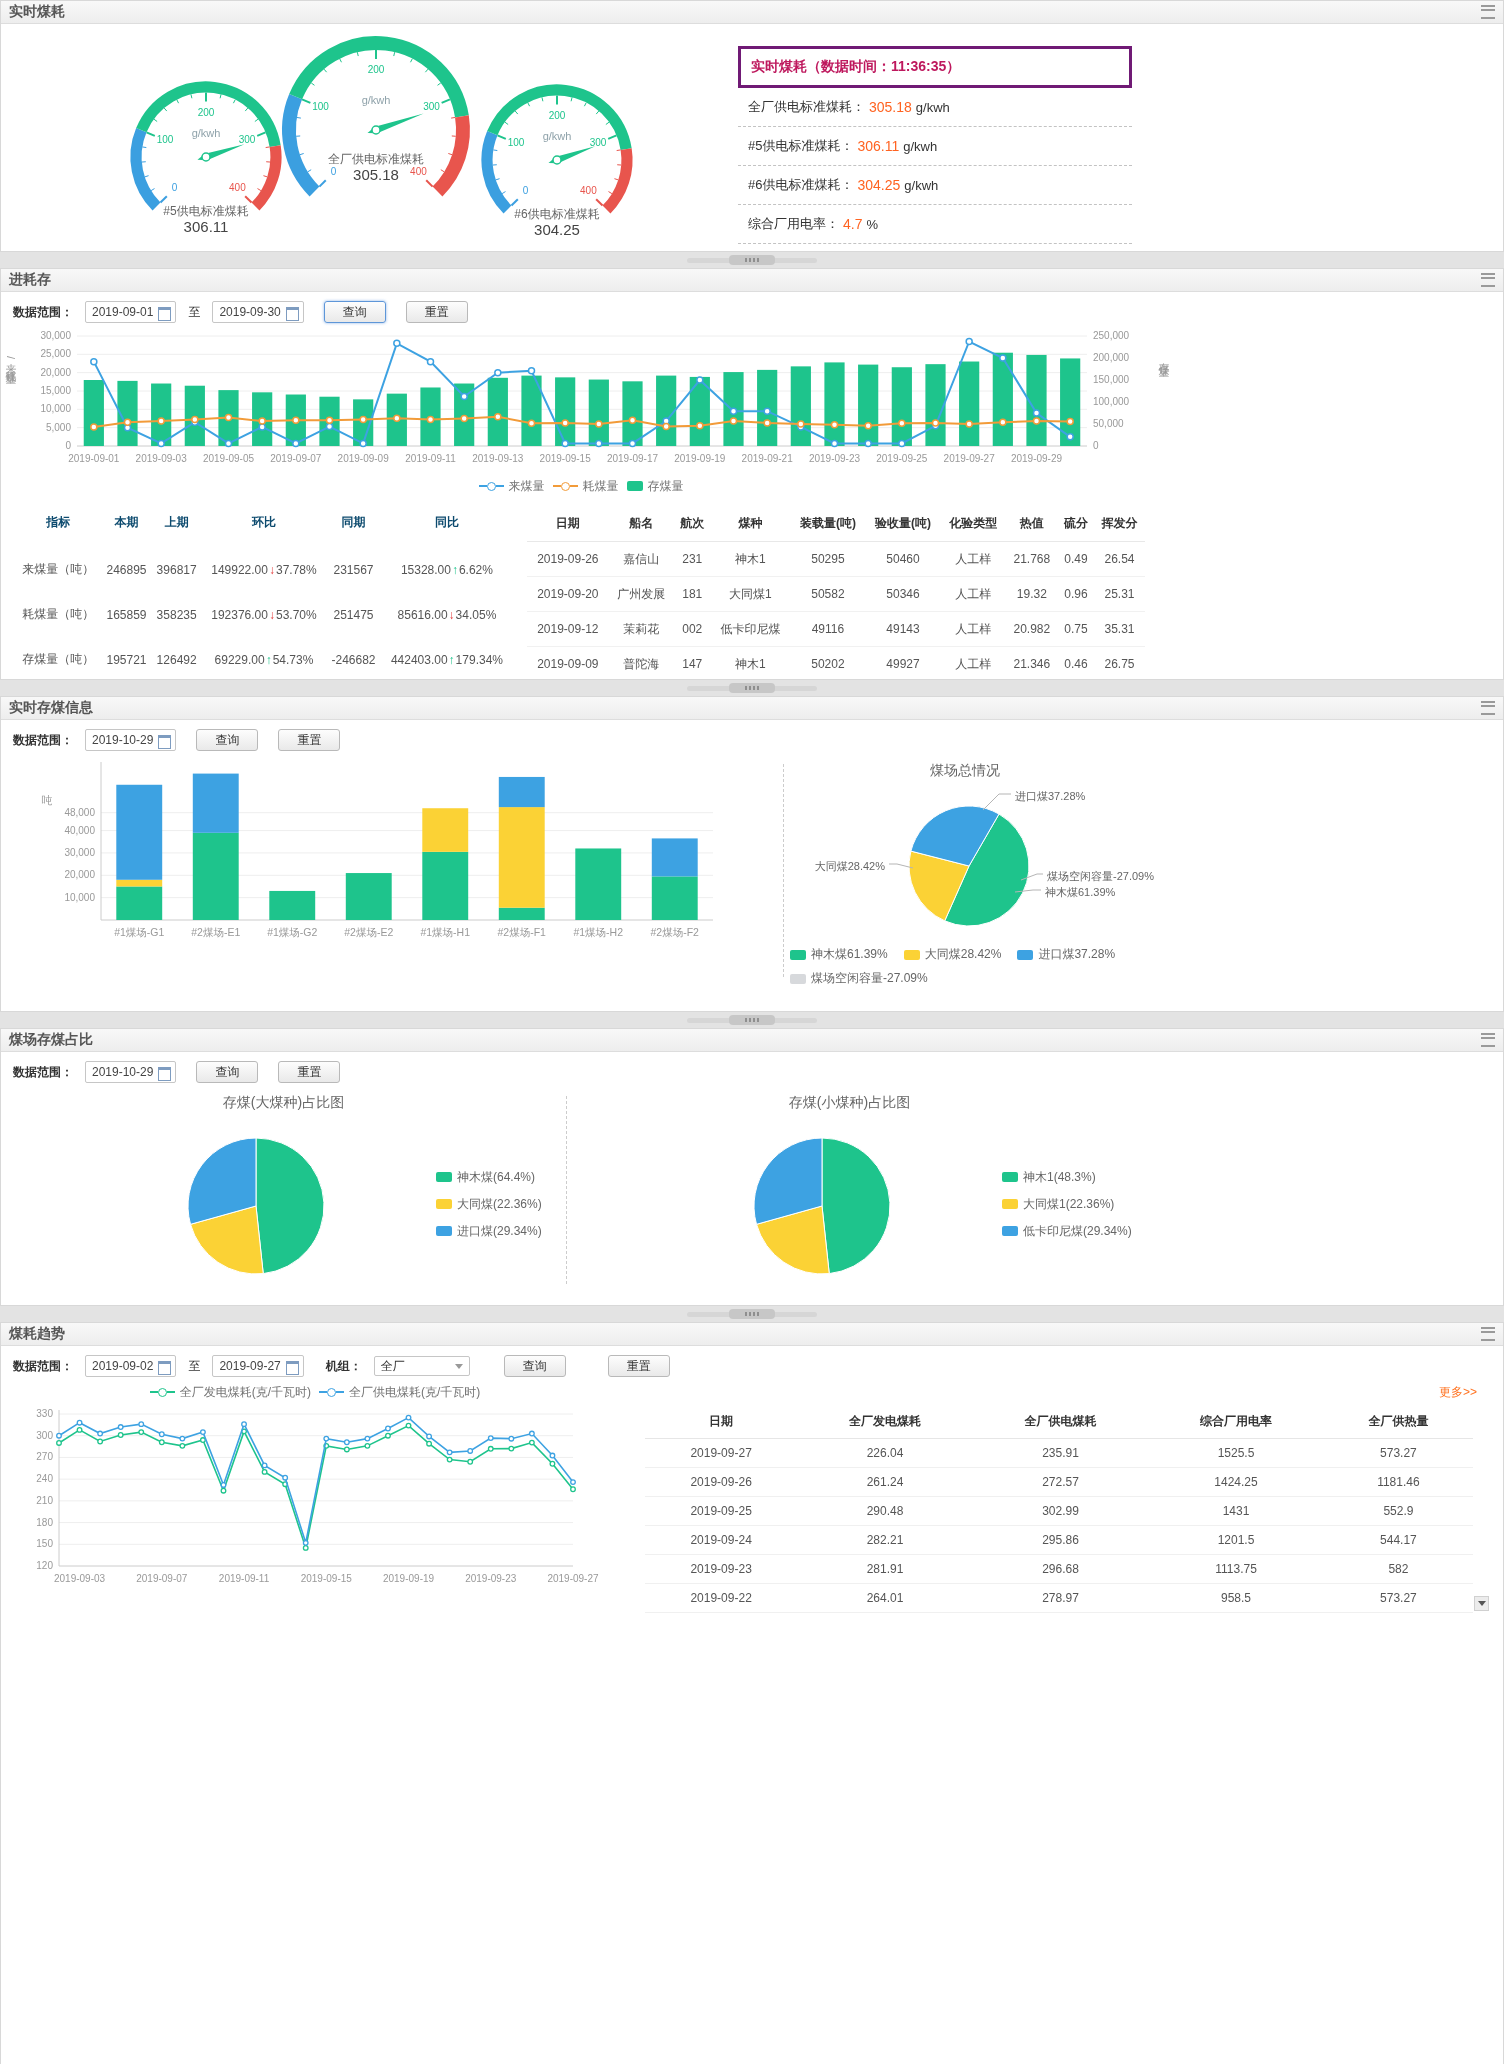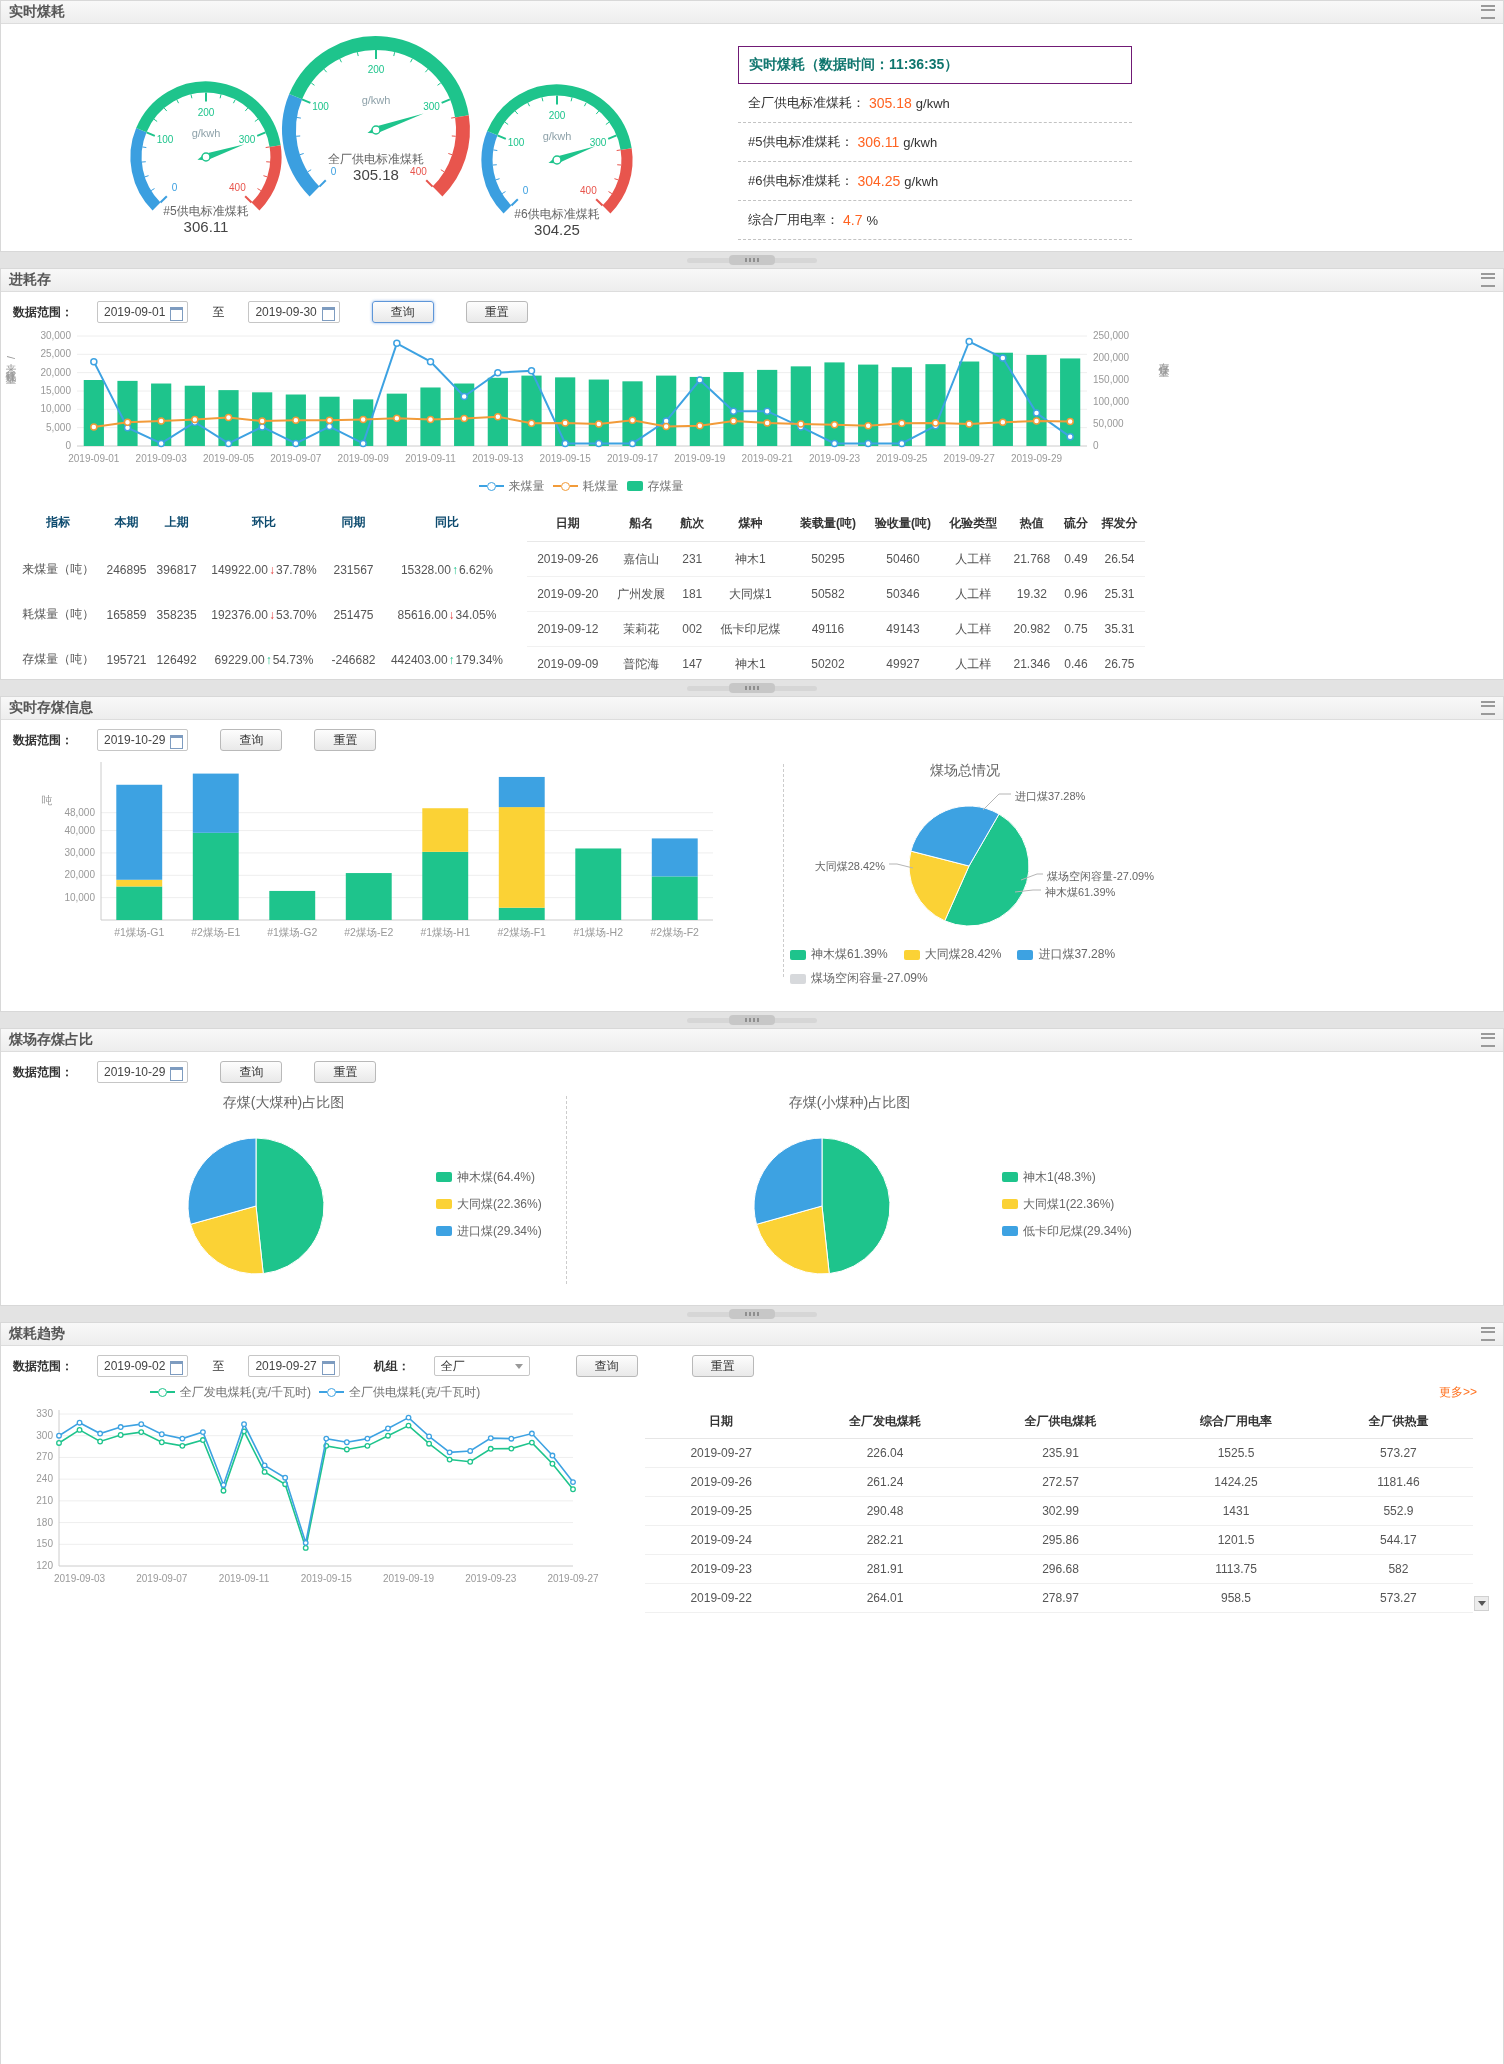--- a/index.html
+++ b/index.html
@@ -6,32 +6,32 @@
   body{width:1504px;height:2064px;background:#e3e3e3;font-family:"Liberation Sans","DejaVu Sans",sans-serif;font-size:12px;color:#333;overflow:hidden;}
   .panel{background:#fff;border:1px solid #d8d8d8;position:relative;overflow:hidden;box-sizing:border-box;}
   .panel-h{height:22px;background:linear-gradient(#f8f8f8,#ededed);border-bottom:1px solid #ddd;display:flex;align-items:center;justify-content:space-between;padding:0 8px;}
   .panel-h .t{font-weight:bold;color:#555;font-size:14px;}
   .menu-icon{width:14px;height:10px;border-top:2px solid #9a9a9a;border-bottom:2px solid #9a9a9a;position:relative;cursor:pointer;}
   .menu-icon::after{content:"";position:absolute;left:0;right:0;top:2px;height:2px;background:#9a9a9a;}
   .gap{height:16px;display:flex;align-items:center;justify-content:center;}
   .track{width:130px;height:5px;background:#d6d6d6;border-radius:3px;display:flex;align-items:center;justify-content:center;}
   .pill{width:46px;height:10px;background:#c7c7c7;border-radius:4px;display:flex;align-items:center;justify-content:center;gap:2px;}
   .pill i{width:2px;height:4px;background:#8f8f8f;display:block;}
-  .controls{display:flex;align-items:center;gap:24px;padding:8px 0 0 12px;height:24px;}
+  .controls{display:flex;align-items:center;gap:12px;padding:8px 0 0 12px;height:24px;}
   .lbl{font-weight:bold;color:#333;}
   .date-box{position:relative;display:inline-flex;align-items:center;border:1px solid #c6c6c6;background:#fff;height:22px;padding:0 22px 0 6px;border-radius:2px;color:#444;box-sizing:border-box;cursor:text;}
   .cal{position:absolute;right:4px;top:5px;width:11px;height:10px;border:1px solid #7e9cc0;border-top-width:3px;background:#fff;}
   .btn{height:22px;padding:0 18px;border:1px solid #b9b9b9;background:linear-gradient(#fdfdfd,#e9e9e9);border-radius:3px;font-size:12px;color:#333;cursor:pointer;margin-left:8px;}
   .btn.focus{border-color:#5e96d8;box-shadow:0 0 3px rgba(80,140,220,.65);}
   .select-box{display:inline-flex;align-items:center;justify-content:space-between;width:96px;height:20px;border:1px solid #c6c6c6;background:#fff;padding:0 6px;border-radius:2px;box-sizing:border-box;cursor:pointer;}
   .chev{width:0;height:0;border-left:4px solid transparent;border-right:4px solid transparent;border-top:5px solid #999;}
   
   .p1-body{position:relative;height:228px;}
   .info-card{position:absolute;left:737px;top:22px;width:394px;}
-  .info-card .hd{border:1px solid #701a75;padding:9px 10px;font-size:14px;font-weight:bold;color:#0f766e;}
+  .info-card .hd{border:3px solid #701a75;padding:9px 10px;font-size:14px;font-weight:bold;color:#be185d;}
   .info-row{display:flex;align-items:center;padding:10px 10px;border-bottom:1px dashed #c3c3c3;font-size:13px;color:#333;}
   .info-row .v{color:#ff6321;font-size:14px;margin:0 4px;}
   
   .legend{display:flex;justify-content:center;align-items:center;gap:8px;color:#737373;height:20px;}
   .lg-item{display:inline-flex;align-items:center;cursor:pointer;}
   .lg-mark{display:inline-flex;align-items:center;margin-right:5px;}
   .lg-line{width:8px;height:2px;display:inline-block;}
   .lg-circ{width:7px;height:7px;border:1.5px solid;border-radius:50%;background:#fff;display:inline-block;}
   .lg-rect{width:16px;height:10px;border-radius:2px;display:inline-block;}
   

